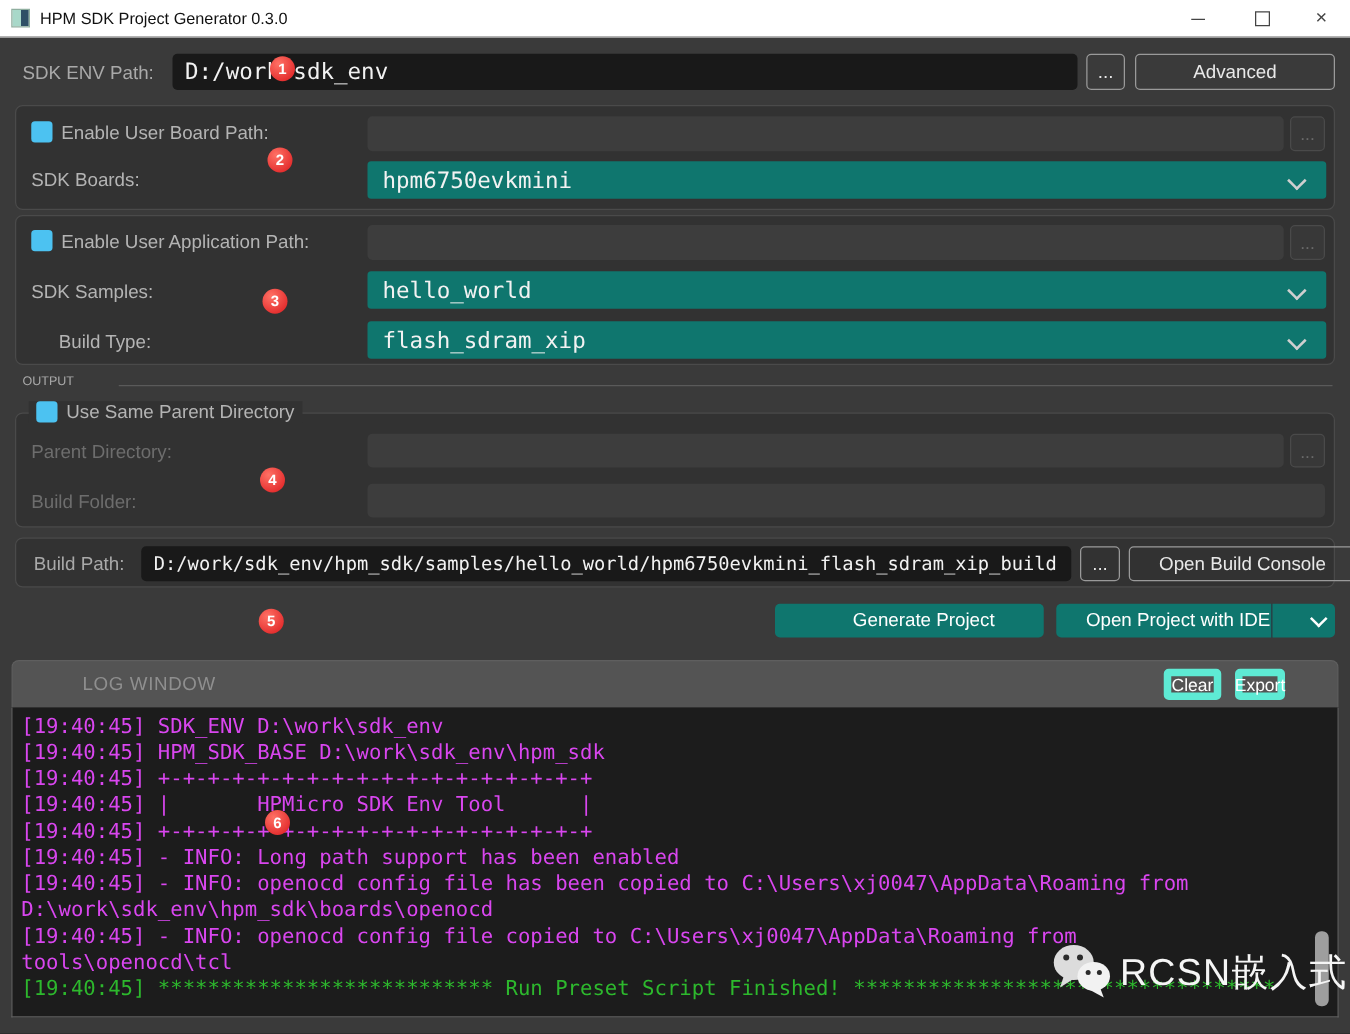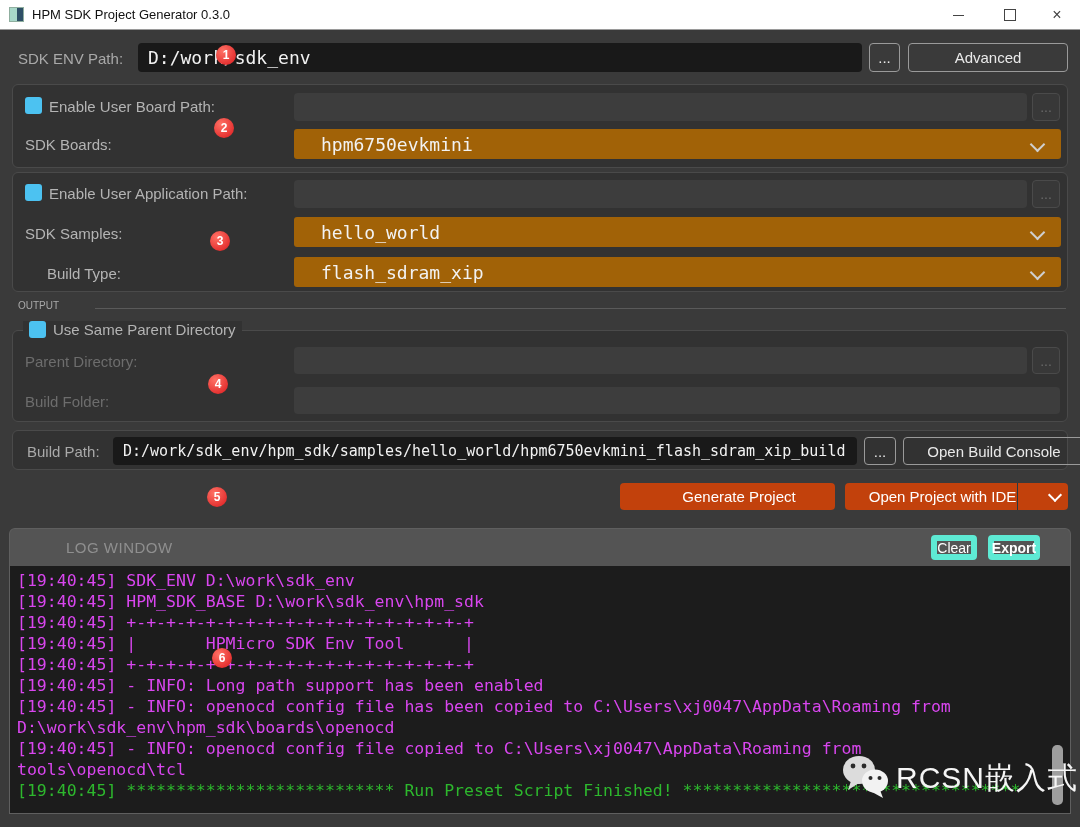--- a/index.html
+++ b/index.html
@@ -21,32 +21,32 @@
   .label-mid{font-size:15px;color:#b4b4b4;}
   .label-dim{font-size:15px;color:#6d6d6d;}
   .input-dark{background:#191919;border-radius:4px;color:#f2f2f2;
       font-family:"DejaVu Sans Mono","Liberation Mono",monospace;display:flex;align-items:center;
       padding:0 10px;overflow:hidden;white-space:nowrap;}
   .input-disabled{background:#3d3d3d;border-radius:4px;}
   .btn{border:1px solid #9a9a9a;border-radius:4px;color:#e9e9e9;font-size:15px;
       display:flex;align-items:center;justify-content:center;background:transparent;cursor:default;}
   .btn-dim{border:1px solid #4a4a4a;border-radius:4px;color:#6a6a6a;font-size:14px;background:#383838;
       display:flex;align-items:center;justify-content:center;}
-  .combo{background:#a16207;border-radius:3px;color:#f2f2f2;font-size:18px;
+  .combo{background:#0f766e;border-radius:3px;color:#f2f2f2;font-size:18px;
       font-family:"DejaVu Sans Mono","Liberation Mono",monospace;display:flex;align-items:center;
-      padding:0 27px;}
+      padding:0 12px;}
   .chev{width:9px;height:9px;border-right:2px solid #cfcfcf;border-bottom:2px solid #cfcfcf;
       transform:rotate(45deg);position:absolute;right:18px;top:9px;}
   .checkbox{width:17px;height:17px;background:#4cc2f1;border-radius:3px;}
   .groupbox{border:1px solid #4a4a4a;border-radius:6px;background:#323232;}
   .badge{width:20px;height:20px;border-radius:50%;
       background:radial-gradient(circle at 35% 30%,#ff7165,#e42f2f 75%);
       color:#fff;font-size:12px;font-weight:bold;display:flex;align-items:center;justify-content:center;
       z-index:30;}
-  .blue-btn{background:#c2410c;border-radius:4px;color:#fff;font-size:15px;
+  .blue-btn{background:#0f766e;border-radius:4px;color:#fff;font-size:15px;
       display:flex;align-items:center;justify-content:center;padding-left:23px;}
   .hline{height:1px;background:#5a5a5a;}
 
   
   .log-header{background:#545454;border:1px solid #5f5f5f;border-bottom:none;border-radius:6px 6px 0 0;}
   .log-title{font-size:15px;color:#8f8f8f;letter-spacing:0.5px;margin-left:44px;}
   .log-btn{border:6px solid #5eead4;border-radius:4px;color:#fff;font-size:14px;
       display:flex;align-items:center;justify-content:center;}
   .log-body{background:#1c1c1c;border:1px solid #5f5f5f;border-top:none;overflow:hidden;}
   .log-line{font-family:"DejaVu Sans Mono","Liberation Mono",monospace;font-size:16.5px;
@@ -141,21 +141,21 @@
     <div class="blue-btn" style="flex:1;border-radius:4px 0 0 4px;">Open Project with IDE</div>
     <div class="split-divider"></div>
     <div class="blue-btn" style="width:27px;border-radius:0 4px 4px 0;">
       <span class="chev-small"></span>
     </div>
   </div>
 
   <div class="abs log-header" style="left:9px;top:528px;width:1062px;height:38px;">
     <div class="abs log-title" style="left:12px;top:10px;">LOG WINDOW</div>
     <div class="abs log-btn" style="left:921px;top:6px;width:46px;height:25px;">Clear</div>
-    <div class="abs log-btn" style="left:978px;top:6px;width:52px;height:25px;font-weight:bold;">Export</div>
+    <div class="abs log-btn" style="left:978px;top:6px;width:40px;height:25px;">Export</div>
   </div>
   <div class="abs log-body" style="left:9px;top:566px;width:1062px;height:248px;padding:4px 0 0 7px;">
     <div>
         <div class="log-line">[19:40:45] SDK_ENV D:\work\sdk_env</div>
         <div class="log-line">[19:40:45] HPM_SDK_BASE D:\work\sdk_env\hpm_sdk</div>
         <div class="log-line">[19:40:45] +-+-+-+-+-+-+-+-+-+-+-+-+-+-+-+-+-+</div>
         <div class="log-line">[19:40:45] |       HPMicro SDK Env Tool      |</div>
         <div class="log-line">[19:40:45] +-+-+-+-+-+-+-+-+-+-+-+-+-+-+-+-+-+</div>
         <div class="log-line">[19:40:45] - INFO: Long path support has been enabled</div>
         <div class="log-line">[19:40:45] - INFO: openocd config file has been copied to C:\Users\xj0047\AppData\Roaming from</div>

